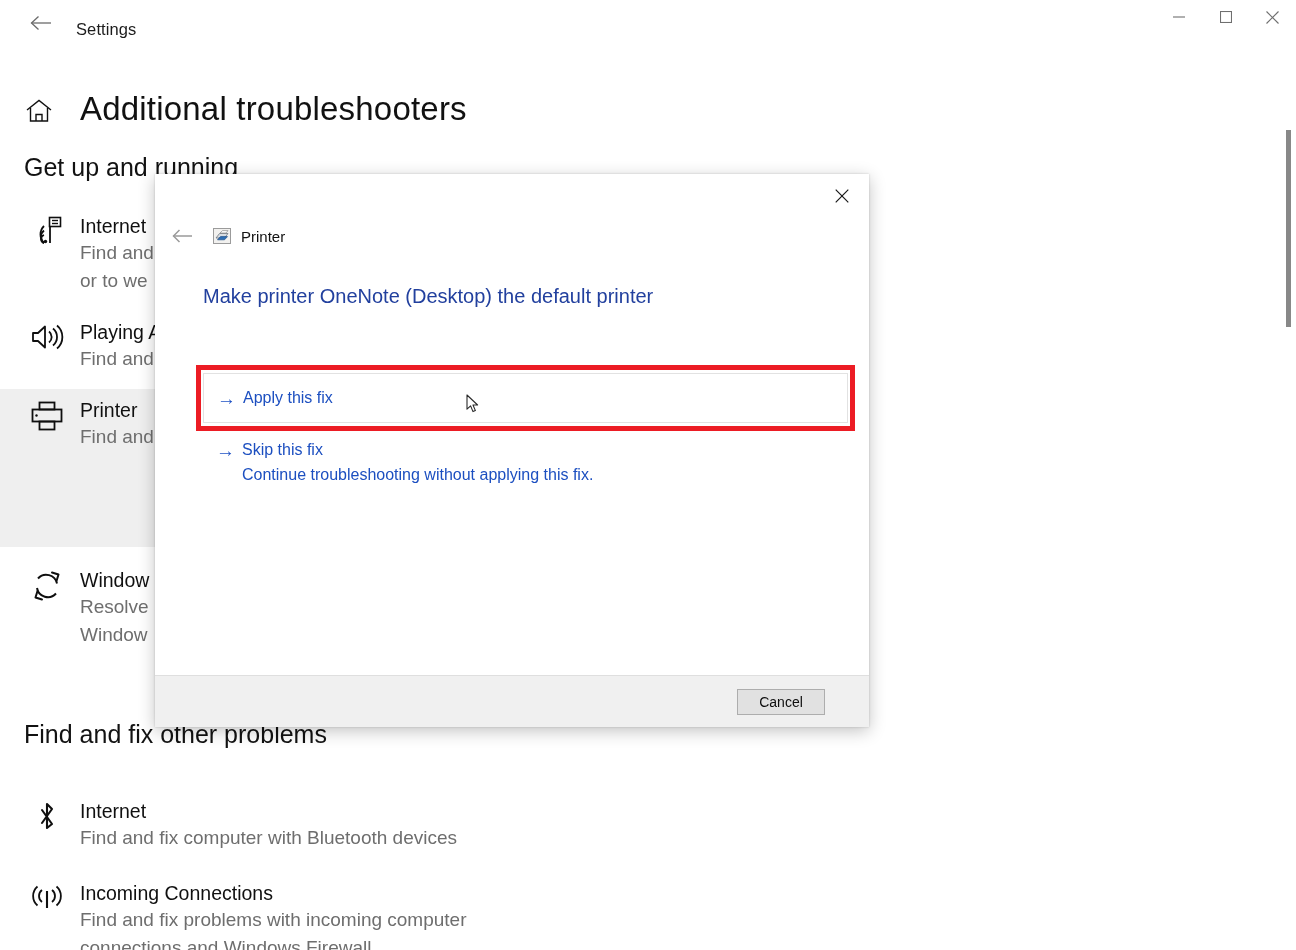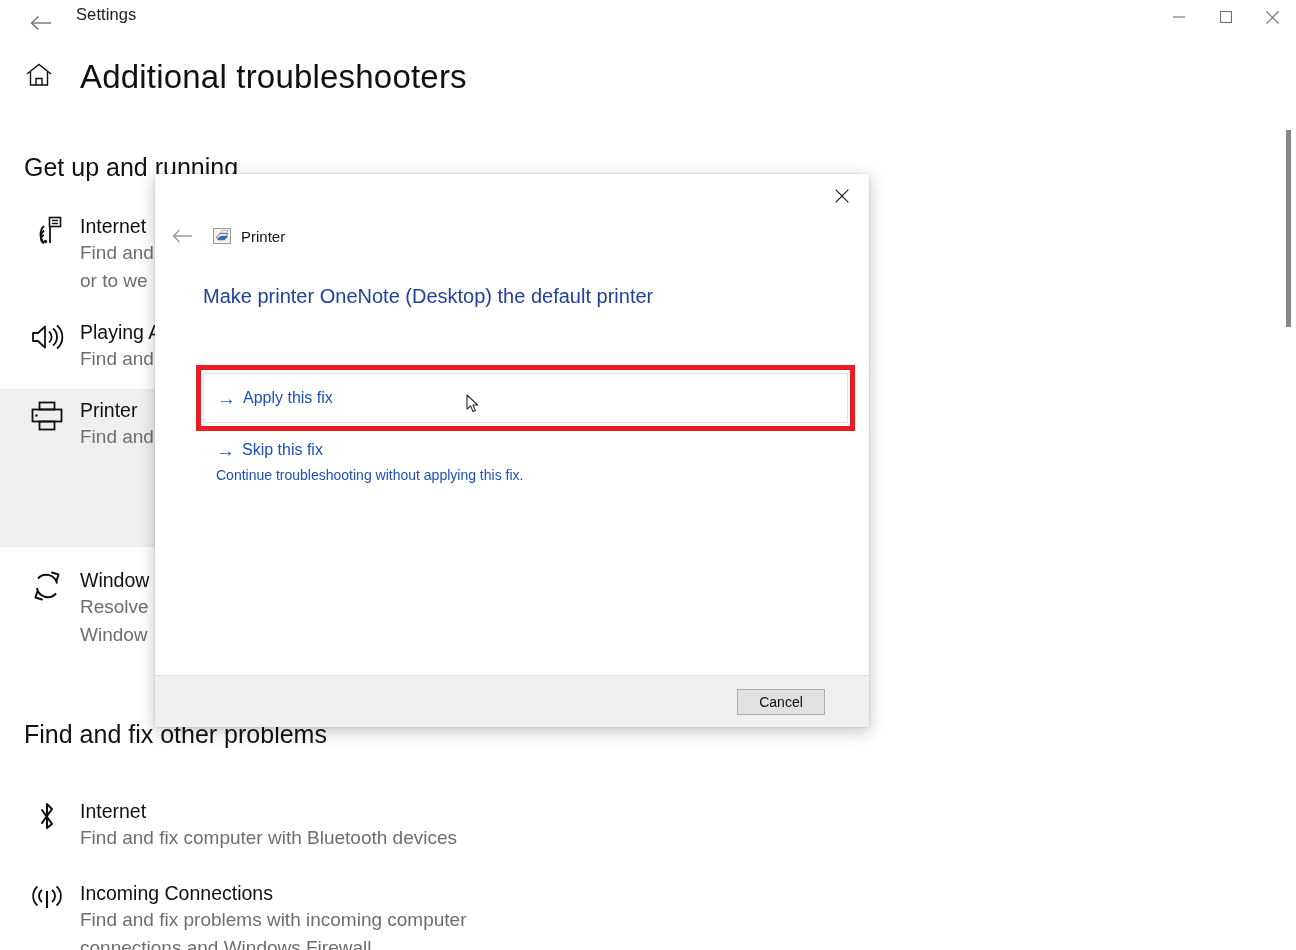--- a/index.html
+++ b/index.html
@@ -29,21 +29,21 @@
   }
   .tb-back {
     position: absolute;
     left: 20px; top: 4px;
     width: 42px; height: 38px;
     display: flex; align-items: center; justify-content: center;
     color: #6b6b6b;
   }
   .tb-title {
     position: absolute;
-    left: 76px; top: 5px;
+    left: 76px; top: 20px;
     font-size: 16.5px;
     color: #1c1c1c;
     letter-spacing: 0.1px;
   }
   .wincontrols {
     position: absolute;
     right: 0; top: 0;
     height: 46px;
     display: flex;
   }
@@ -54,21 +54,21 @@
   }
   .wc svg { display: block; }
 
   
   .page-head {
     position: absolute;
     left: 0; top: 58px;
     width: 1296px;
     height: 70px;
     display: flex;
-    align-items: flex-start;
+    align-items: flex-end;
   }
   .home-icon {
     margin-left: 22px;
     width: 34px; height: 34px;
     display: flex; align-items: center; justify-content: center;
     color: #111;
   }
   .page-title {
     margin-left: 24px;
     font-size: 33px;
@@ -226,22 +226,23 @@
     color: #1f52c4;
     font-size: 19px;
     line-height: 1;
   }
   .fix-label {
     font-size: 16px;
     color: #1c4fc0;
     line-height: 26px;
   }
   .fix-sub {
+    margin-left: 26px;
     margin-top: 2px;
-    font-size: 14px;
+    font-size: 16px;
     color: #1c4fc0;
     line-height: 20px;
   }
 
   .dlg-footer {
     position: absolute;
     left: 0; right: 0; bottom: 0;
     height: 52px;
     background: #f0f0f0;
     border-top: 1px solid #dfdfdf;

